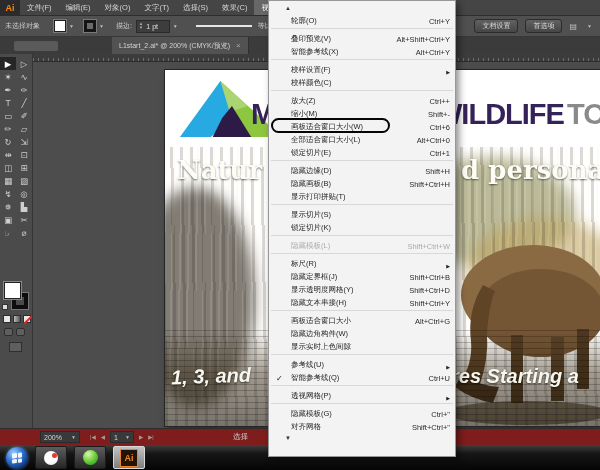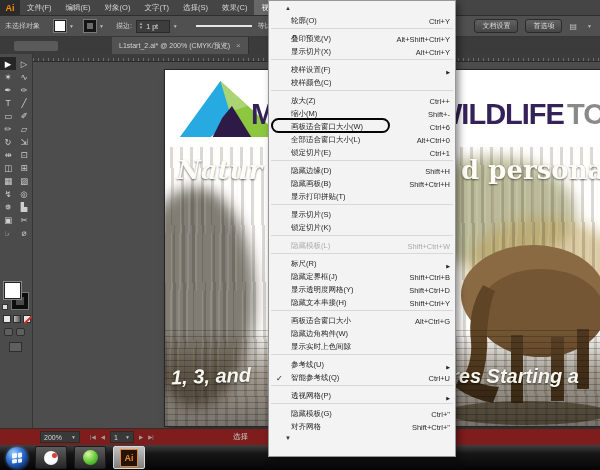--- a/index.html
+++ b/index.html
@@ -74,21 +74,21 @@
       repeating-linear-gradient(89deg, rgba(25,15,2,.16) 0 3px, rgba(0,0,0,0) 3px 10px); }
   .photo .blob { position:absolute; border-radius:50%; filter:blur(7px); }
   .blob.olive { left:240px; top:10px; width:170px; height:110px; background:rgba(120,120,55,.5); }
   .blob.gold { left:300px; top:70px; width:160px; height:120px; background:rgba(190,160,90,.55); }
   .blob.darkL { left:-30px; top:40px; width:120px; height:220px; background:rgba(25,18,6,.55); }
   .photo .water { position:absolute; left:0; bottom:0; width:100%; height:96px;
     background:
       repeating-linear-gradient(180deg, rgba(0,0,0,.22) 0 1px, rgba(0,0,0,0) 1px 6px),
       linear-gradient(180deg, rgba(0,0,0,0) 0%, rgba(48,34,12,.45) 45%, rgba(28,20,8,.6) 100%); }
   .headline { position:absolute; top:8px; font-family:"DejaVu Serif","Liberation Serif",serif; font-weight:700; font-size:26px; color:#fdfdf6; text-shadow:0 1px 2px rgba(0,0,0,.55); white-space:nowrap; }
-  .headline.left { left:12px;font-style:italic; }
+  .headline.left { left:12px; }
   .headline.right { left:296px; }
   .caption { position:absolute; top:218px; font-style:italic; font-weight:700; font-size:20px; color:#f7f7ef; text-shadow:0 1px 2px rgba(0,0,0,.6); white-space:nowrap; }
   .caption.left { left:6px; transform:rotate(-2deg); }
   .caption.right { left:286px; }
   .moose-svg { position:absolute; right:-4px; top:86px; }
 
   
   .statusbar { position:absolute; left:0; top:428px; width:600px; height:17px; background:#7f1d1d; border-top:1px solid #2e2e2e; display:flex; align-items:center; font-size:7px; color:#bdbdbd; z-index:5; }
   .zoom-box { margin-left:40px; width:40px; height:12px; background:#393939; border:1px solid #2a2a2a; display:flex; align-items:center; padding:0 3px; color:#d5d5d5; }
   .zoom-box .dd-arrow { margin-left:auto; }
@@ -291,21 +291,21 @@
 </div>
 
 <div class="view-menu">
   <div style="display:contents"><div class="vm-scroll">▲</div><div class="vm-item">
         <span class="vm-label">轮廓(O)</span>
         <span class="vm-sc">Ctrl+Y</span>
       </div><div class="vm-sep"></div><div class="vm-item">
         <span class="vm-label">叠印预览(V)</span>
         <span class="vm-sc">Alt+Shift+Ctrl+Y</span>
       </div><div class="vm-item">
-        <span class="vm-label">显示切片(X)</span>
+        <span class="vm-label">智能参考线(X)</span>
         <span class="vm-sc">Alt+Ctrl+Y</span>
       </div><div class="vm-sep"></div><div class="vm-item">
         <span class="vm-label">校样设置(F)</span>
         <span class="vm-sub">▶</span>
       </div><div class="vm-item">
         <span class="vm-label">校样颜色(C)</span>
       </div><div class="vm-sep"></div><div class="vm-item">
         <span class="vm-label">放大(Z)</span>
         <span class="vm-sc">Ctrl++</span>
       </div><div class="vm-item">

